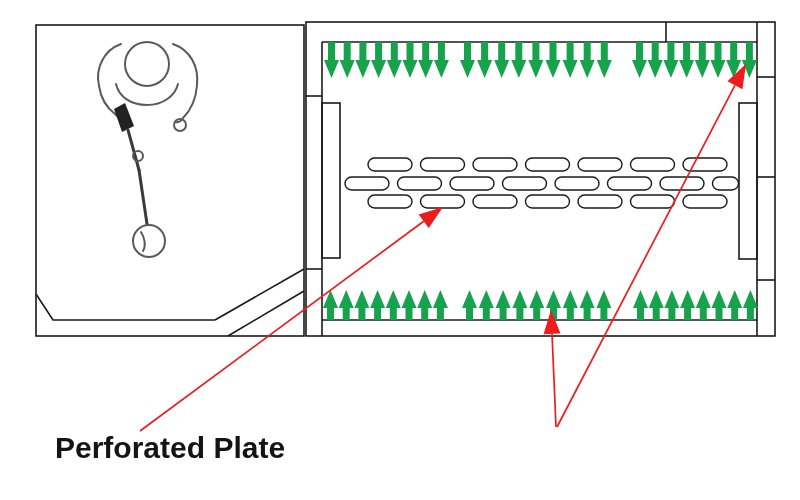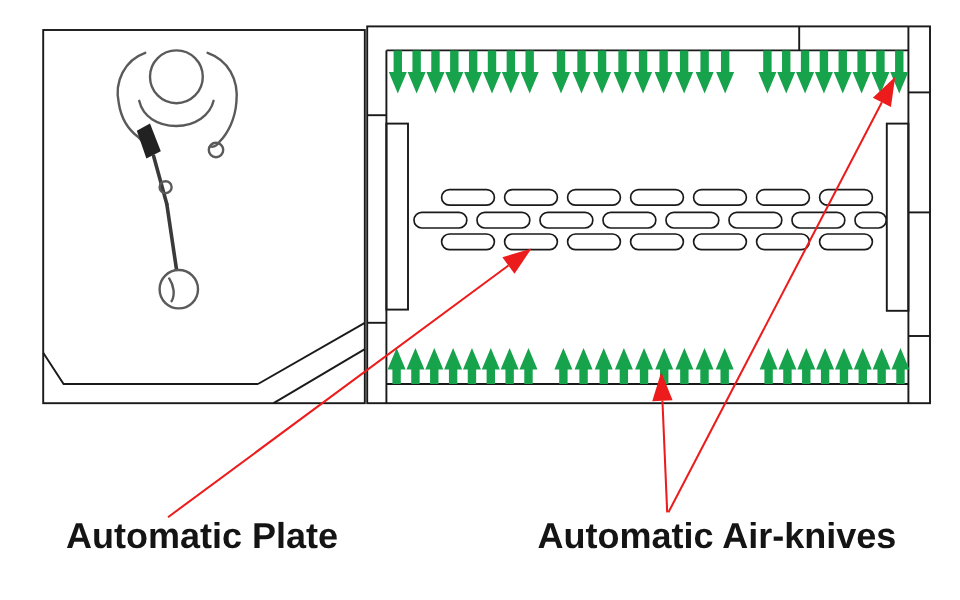--- a/index.html
+++ b/index.html
@@ -138,17 +138,16 @@
     <g id="annotation-arrows">
         <line x1="140" y1="431" x2="423.70109637587996" y2="221.26717627657717" stroke="#ED1C1C" stroke-width="1.7"></line>
         <polygon points="443,207 428.75405464050107,228.102204643453 418.64813811125885,214.43214790970134" fill="#ED1C1C" stroke="none"></polygon>
         <line x1="556" y1="427" x2="552.0247057506698" y2="333.9781145656731" stroke="#ED1C1C" stroke-width="1.7"></line>
         <polygon points="551,310 560.5169546593456,333.6151979456442 543.532456841994,334.341031185702" fill="#ED1C1C" stroke="none"></polygon>
         <line x1="557" y1="427" x2="734.9164571510324" y2="85.2874394400806" stroke="#ED1C1C" stroke-width="1.7"></line>
         <polygon points="746,64 742.4557586193943,89.21286086575662 727.3771556826706,81.36201801440458" fill="#ED1C1C" stroke="none"></polygon>
       </g>
   </svg>
 
-  <div class="diagram-label" id="label-perforated-plate">Automatic Plate</div>
+  <div class="diagram-label" id="label-perforated-plate">Perforated Plate</div>
 
-  <div class="diagram-label" id="label-air-knives">Automatic Air-knives</div>
 
 </div>
 
 </body></html>

